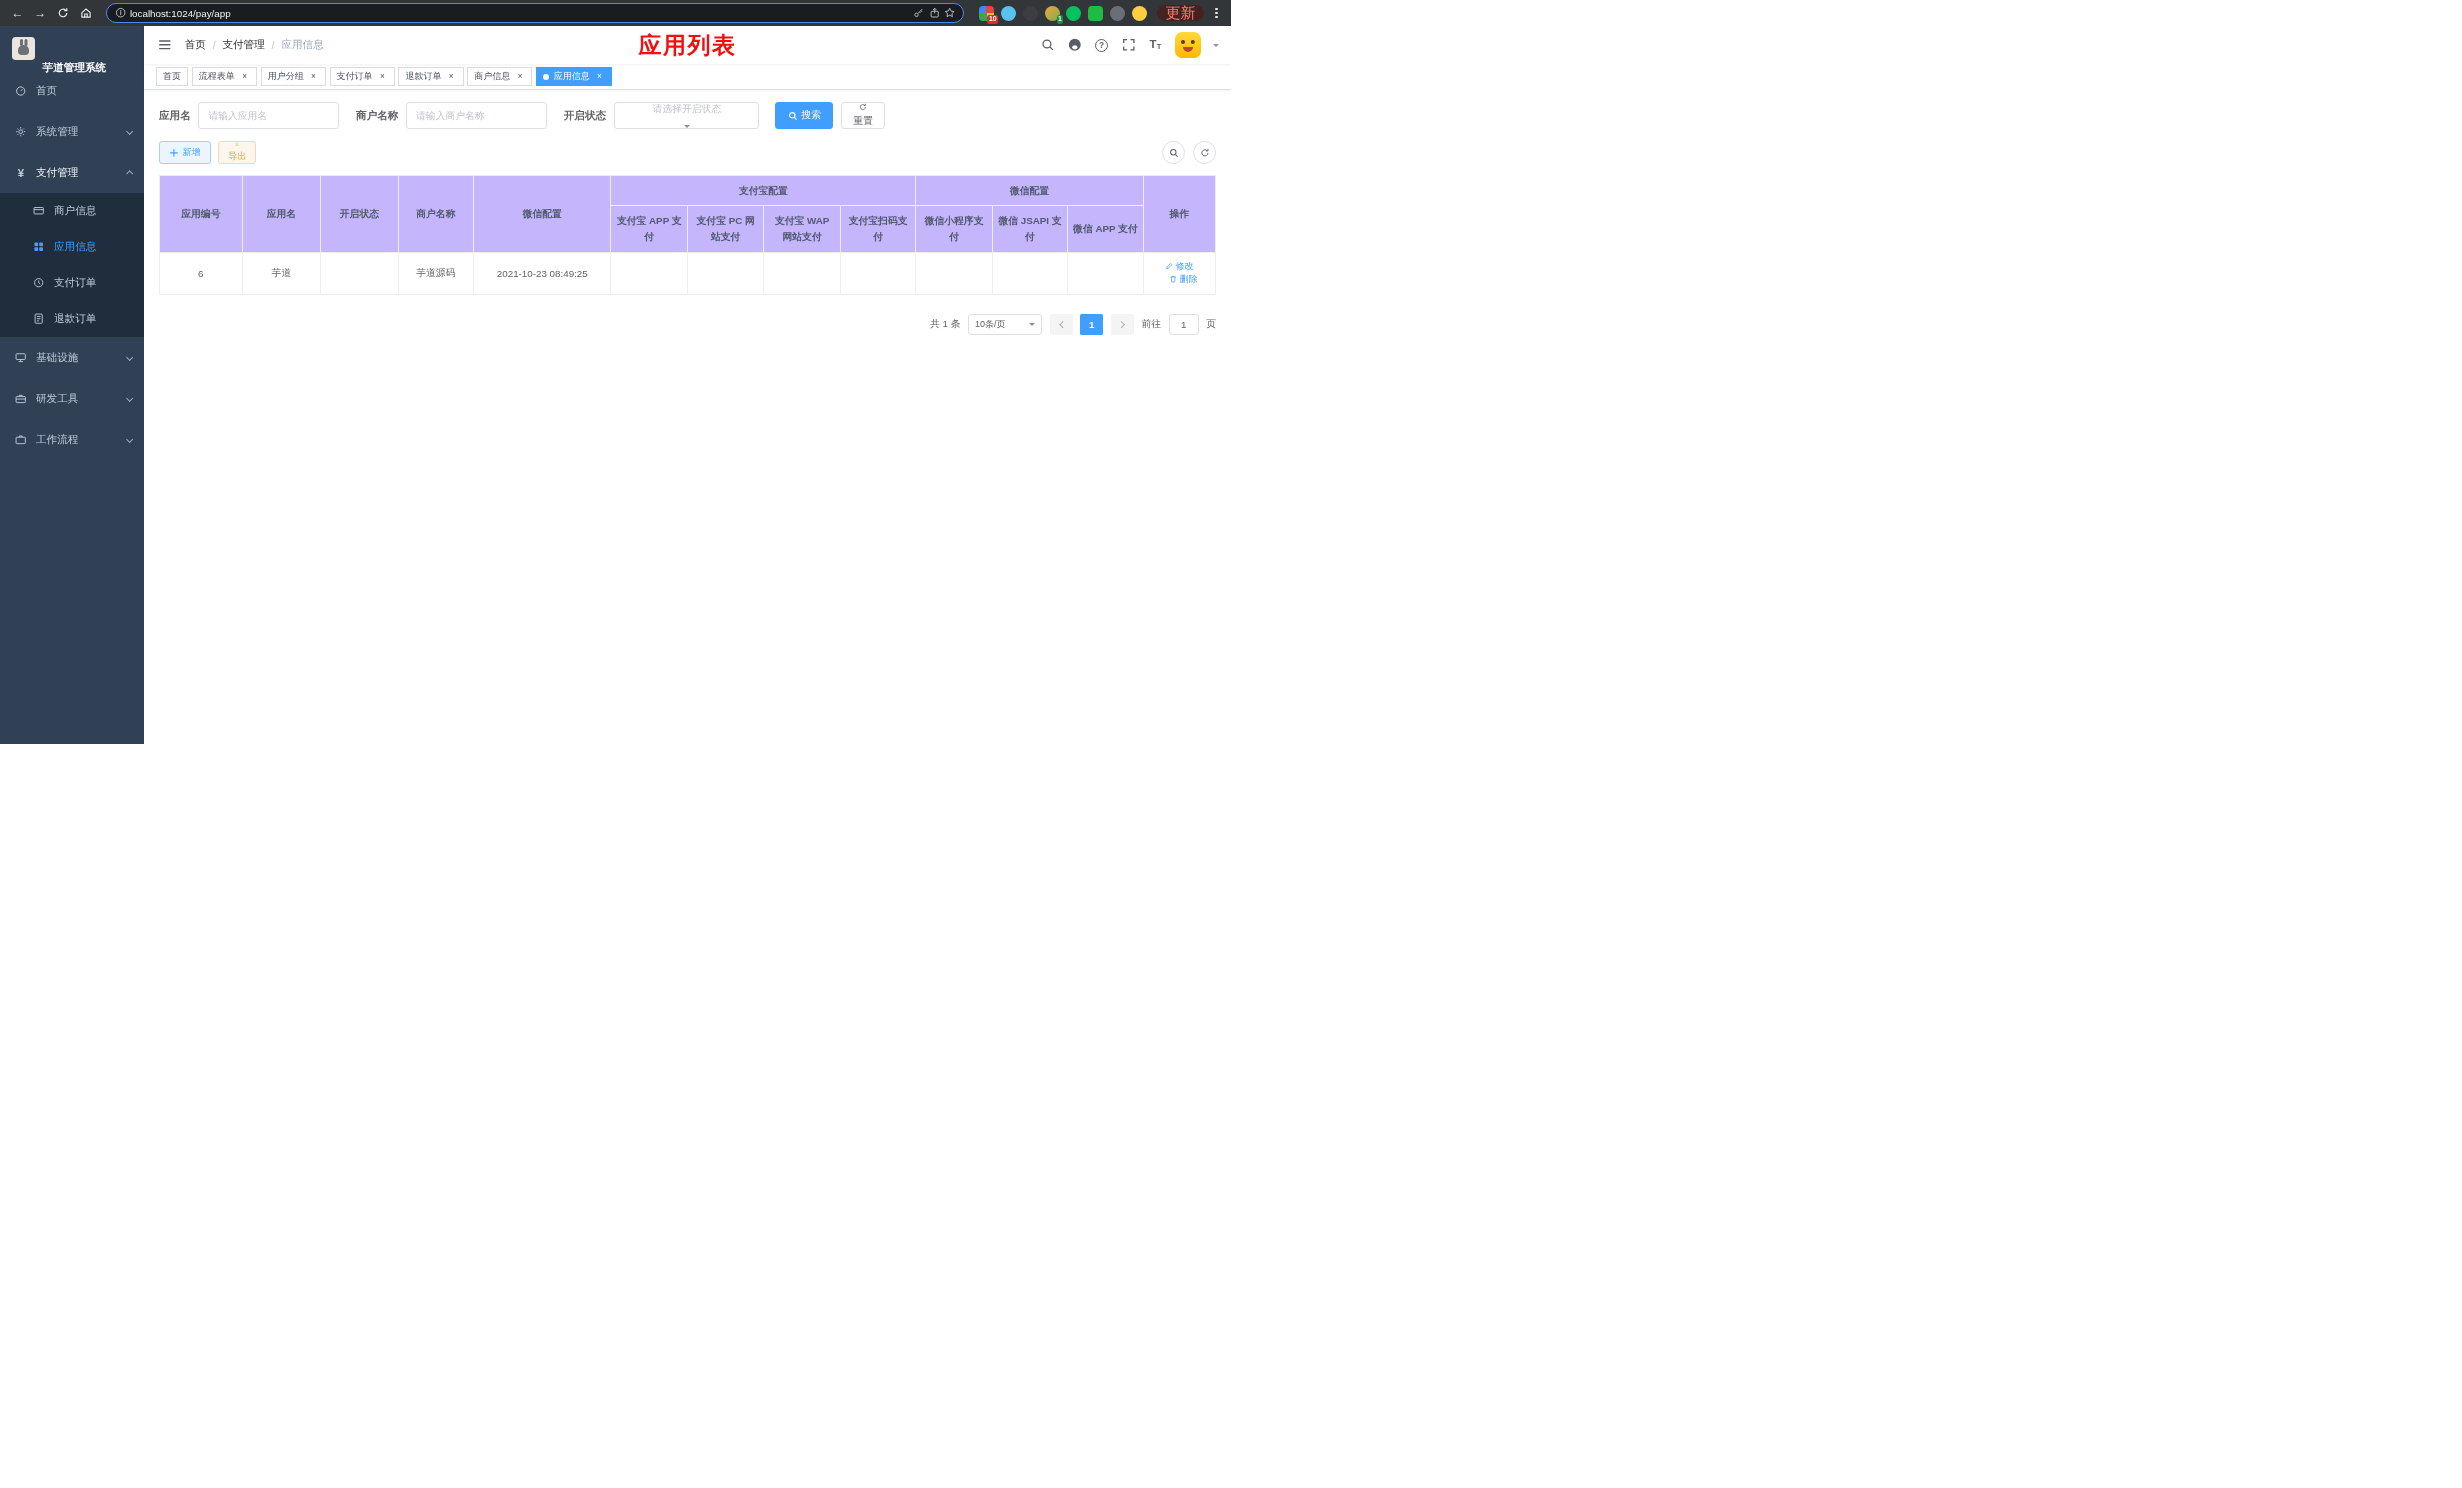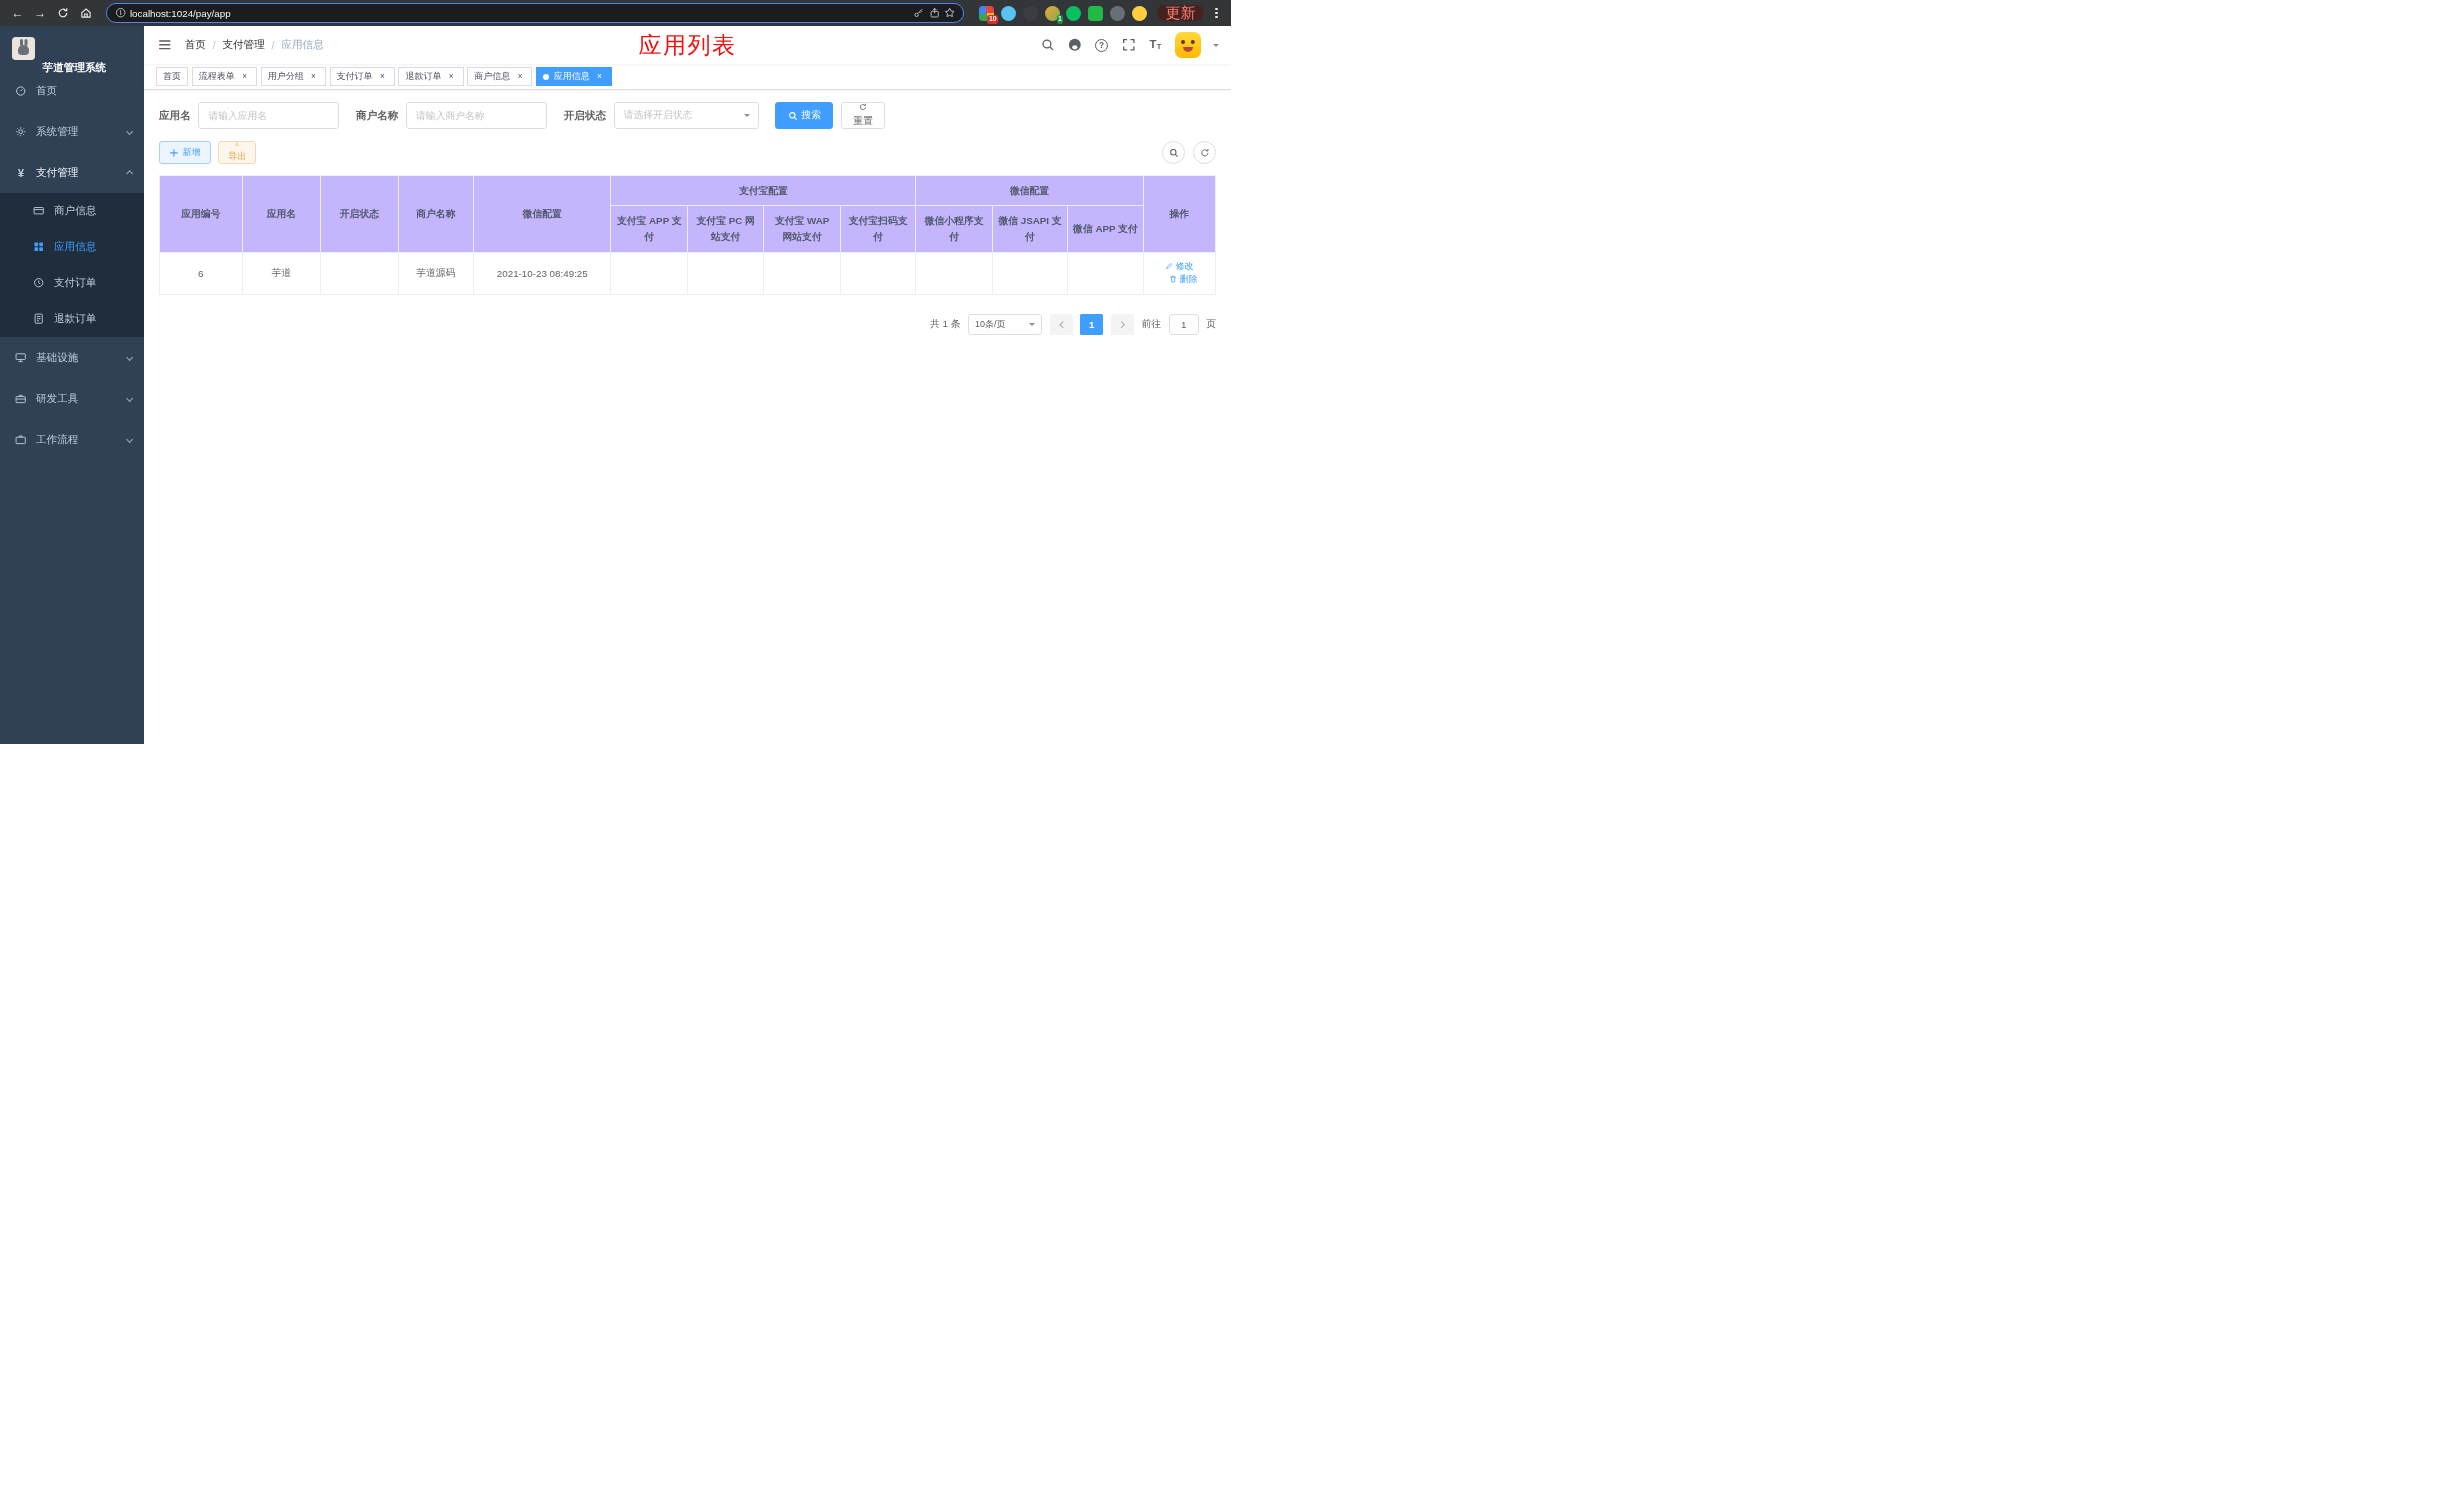--- a/index.html
+++ b/index.html
@@ -51,21 +51,21 @@
 
   
   .main{flex:1;display:flex;flex-direction:column;background:#fff;min-width:0;}
   .navbar{height:38px;display:flex;align-items:center;padding:0 12px;position:relative;background:#fff;box-shadow:0 0.8px 3px rgba(0,21,41,.08);z-index:3;}
   .hamburger{width:16.7px;height:16.7px;color:#5a5e66;cursor:pointer;display:flex;align-items:center;justify-content:center;}
   .hamburger svg{width:13.6px;height:13.6px;}
   .breadcrumb{margin-left:12px;display:flex;align-items:center;gap:6.8px;font-size:10.6px;color:#303133;}
   .crumb{cursor:pointer;}
   .crumb-sep::before{content:"/";color:#c0c4cc;}
   .crumb.last{color:#97a8be;cursor:default;}
-  .page-title{position:absolute;left:50%;top:50%;transform:translate(-50%,-50%);color:var(--title-red);font-size:23px;font-weight:400;letter-spacing:1.5px;white-space:nowrap;}
+  .page-title{position:absolute;left:50%;top:50%;transform:translate(-50%,-50%);color:var(--title-red);font-size:23px;font-weight:700;letter-spacing:1.5px;white-space:nowrap;}
   .nav-right{margin-left:auto;display:flex;align-items:center;gap:12px;color:#5a5e66;}
   .nav-ic{width:15px;height:15px;display:flex;align-items:center;justify-content:center;cursor:pointer;}
   .nav-ic svg{width:13.6px;height:13.6px;}
   .q-icon{width:13px;height:13px;border:1.2px solid currentColor;border-radius:50%;position:relative;}
   .q-icon::after{content:"?";position:absolute;left:50%;top:50%;transform:translate(-50%,-54%);font-size:8.3px;font-weight:700;}
   .tsize{position:relative;width:15px;height:15px;}
   .tsize::before{content:"T";position:absolute;left:1.5px;top:0.8px;font-size:11.4px;font-weight:700;}
   .tsize::after{content:"T";position:absolute;right:1.5px;bottom:1.5px;font-size:7.6px;font-weight:700;}
   .avatar{width:26px;height:26px;border-radius:6.8px;background:linear-gradient(180deg,#ffd93d,#ffb800);position:relative;cursor:pointer;}
   .avatar::before{content:"";position:absolute;left:6px;top:8.3px;width:3.8px;height:3.8px;border-radius:50%;background:#5b3b00;box-shadow:9.8px 0 0 #5b3b00;}
@@ -80,21 +80,21 @@
   .tag.active{background:var(--primary);border-color:var(--primary);color:#fff;}
   .tag.active .tag-dot{width:6px;height:6px;border-radius:50%;background:#fff;margin-right:4.5px;}
 
   
   .content{flex:1;padding:12px 15px;overflow:hidden;}
   .filters{display:flex;align-items:center;font-size:10.6px;color:#606266;}
   .f-item{display:flex;align-items:center;gap:7.6px;margin-right:16.7px;}
   .f-label{font-weight:700;white-space:nowrap;}
   .tin{height:27px;border:0.8px solid #dcdfe6;border-radius:3px;padding:0 9px;font-size:9.8px;color:#606266;background:#fff;width:141px;outline:none;font-family:inherit;}
   .tin::placeholder{color:#bfc4cc;}
-  .select{width:145px;height:27px;border:0.8px solid #dcdfe6;border-radius:3px;background:#fff;display:flex;align-items:center;justify-content:space-between;padding:0 7.6px 0 9px;font-size:9.8px;color:#bfc4cc;cursor:pointer;}
+  .select{width:145px;height:27px;border:0.8px solid #dcdfe6;border-radius:3px;background:#fff;display:flex;align-items:center;justify-content:space-between;padding:0 7.6px 0 9px;font-size:9.8px;color:#bfc4cc;cursor:pointer;flex-direction:column;}
   .btn{height:27px;border-radius:3px;padding:0 11.4px;font-size:9.8px;display:inline-flex;align-items:center;gap:3.8px;border:0.8px solid #dcdfe6;background:#fff;color:#606266;cursor:pointer;font-family:inherit;white-space:nowrap;}
   .btn svg{width:9.8px;height:9.8px;}
   .btn.primary{background:var(--primary);border-color:var(--primary);color:#fff;}
   .btn+ .btn{margin-left:7.6px;flex-direction:column;}
   .toolbar{margin-top:12px;display:flex;align-items:center;}
   .btn.sm{height:23px;padding:0 9px;font-size:9px;}
   .btn.plain-primary{background:#ecf5ff;border-color:#a3d0ff;color:var(--primary);}
   .btn.plain-warning{background:#fdf6ec;border-color:#f5dab1;color:var(--warning);}
   .toolbar-right{margin-left:auto;display:flex;gap:7.6px;}
   .circle-btn{width:23px;height:23px;border:0.8px solid #dcdfe6;border-radius:50%;background:#fff;display:flex;align-items:center;justify-content:center;color:#606266;cursor:pointer;}

